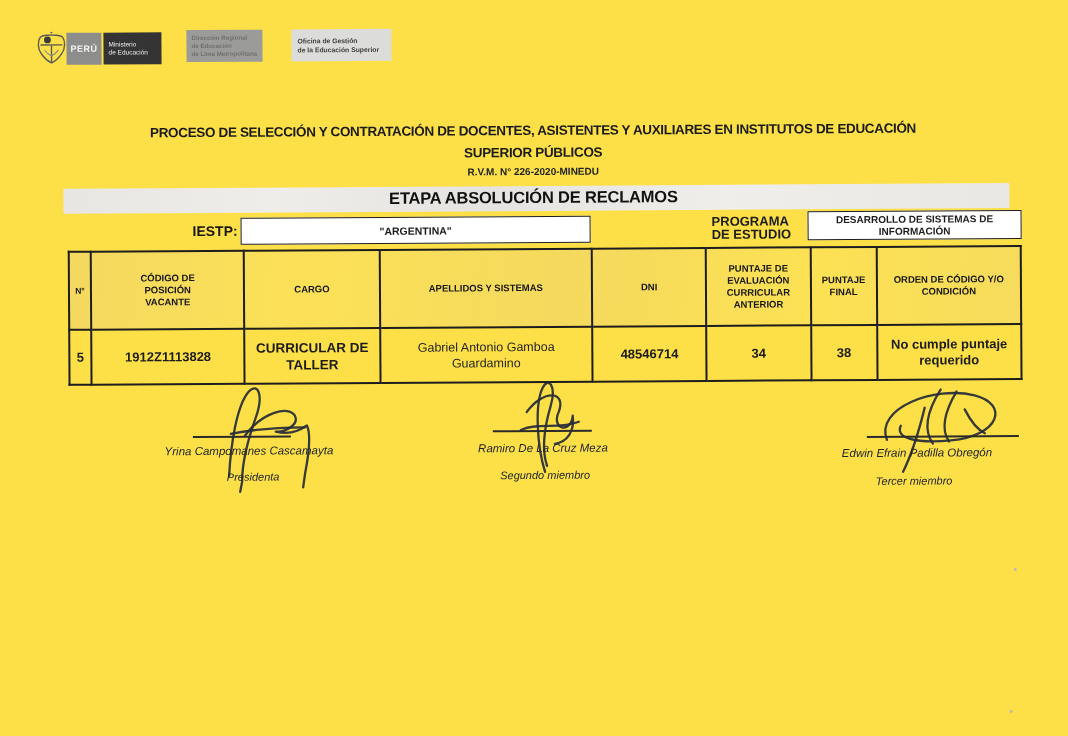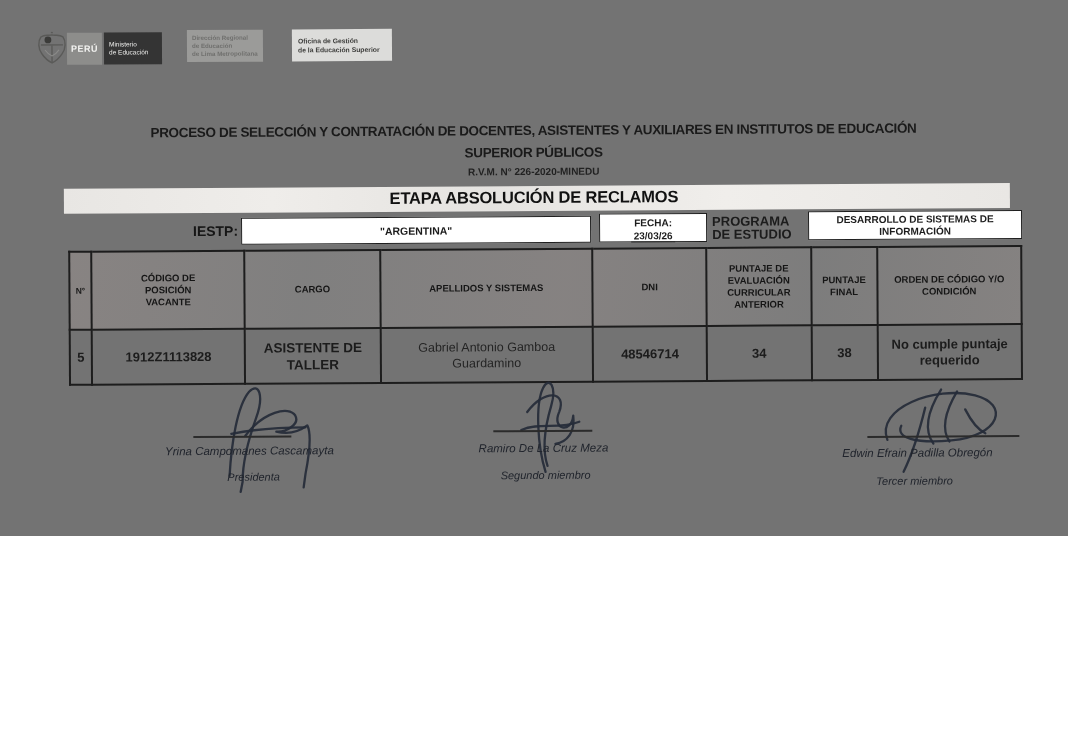--- a/index.html
+++ b/index.html
@@ -1,17 +1,17 @@
 <!DOCTYPE html>
 <html style="--ink: #1c1c1c; --sig: #252b38;"><head>
 <meta charset="utf-8">
 <style>
   html,body{margin:0;padding:0;background:#ffffff;}
-  .stage{width:1068px;height:536px;position:relative;overflow:hidden;
-         background:#737373;font-family:"Liberation Sans",sans-serif;color:var(--ink,#1c1c1c);}
+  .stage{width:1068px;height:736px;position:relative;overflow:hidden;
+         background:#fde047;font-family:"Liberation Sans",sans-serif;color:var(--ink,#1c1c1c);}
   .sheet{position:absolute;inset:0;transform:rotate(-0.35deg);transform-origin:50% 40%;}
 
   
   .logobar{position:absolute;left:38px;top:26px;height:38px;}
   .coat{position:absolute;left:0;top:2px;width:30px;height:34px;}
   .badge{position:absolute;display:flex;align-items:center;box-sizing:border-box;}
   .badge-peru{left:30px;top:4px;width:35px;height:32px;background:#8d8d8b;justify-content:center;}
   .badge-peru span{color:#f4f4f2;font-weight:bold;font-size:9px;letter-spacing:.5px;}
   .badge-min{left:67px;top:4px;width:58px;height:32px;background:#343434;padding-left:5px;}
   .badge-min span{color:#eeeeec;font-size:6.5px;line-height:8px;white-space:pre-line;}
@@ -107,24 +107,20 @@
     <div class="l2">SUPERIOR PÚBLICOS</div>
   </div>
   <div class="rvm">R.V.M. N° 226-2020-MINEDU</div>
   <div class="band"></div>
   <div class="band-title">ETAPA ABSOLUCIÓN DE RECLAMOS</div>
 
   <div class="lbl iestp-lbl">IESTP:</div>
   <div class="box iestp-box">
     <span>"ARGENTINA"</span>
   </div>
-  <div class="box fecha-box">
-    <div>FECHA:</div>
-    <div><span class="fv">23/03/26</span></div>
-  </div>
   <div class="prog-lbl">PROGRAMA DE ESTUDIO</div>
   <div class="box prog-box">
     <span>DESARROLLO DE SISTEMAS DE INFORMACIÓN</span>
   </div>
 
   <table class="res">
     <colgroup>
       <col class="c-num">
           <col class="c-cod">
           <col class="c-cargo">
@@ -141,21 +137,21 @@
       <th><span class="w">CARGO</span></th>
       <th><span class="w">APELLIDOS Y SISTEMAS</span></th>
       <th><span class="w">DNI</span></th>
       <th><span class="w" style="max-width:80px">PUNTAJE DE EVALUACIÓN CURRICULAR ANTERIOR</span></th>
       <th><span class="w" style="max-width:56px">PUNTAJE FINAL</span></th>
       <th><span class="w" style="max-width:130px">ORDEN DE CÓDIGO Y/O CONDICIÓN</span></th>
     </tr>
     <tr class="data">
       <td class="b">5</td>
       <td class="b">1912Z1113828</td>
-      <td class="cell-cargo">ASISTENTE DE TALLER</td>
+      <td class="cell-cargo">CURRICULAR DE TALLER</td>
       <td class="cell-nombres">Gabriel Antonio Gamboa Guardamino</td>
       <td class="b">48546714</td>
       <td class="b">34</td>
       <td class="b">38</td>
       <td class="cell-cond">No cumple puntaje requerido</td>
     </tr>
   </tbody>
       </table>
 
   <div>

